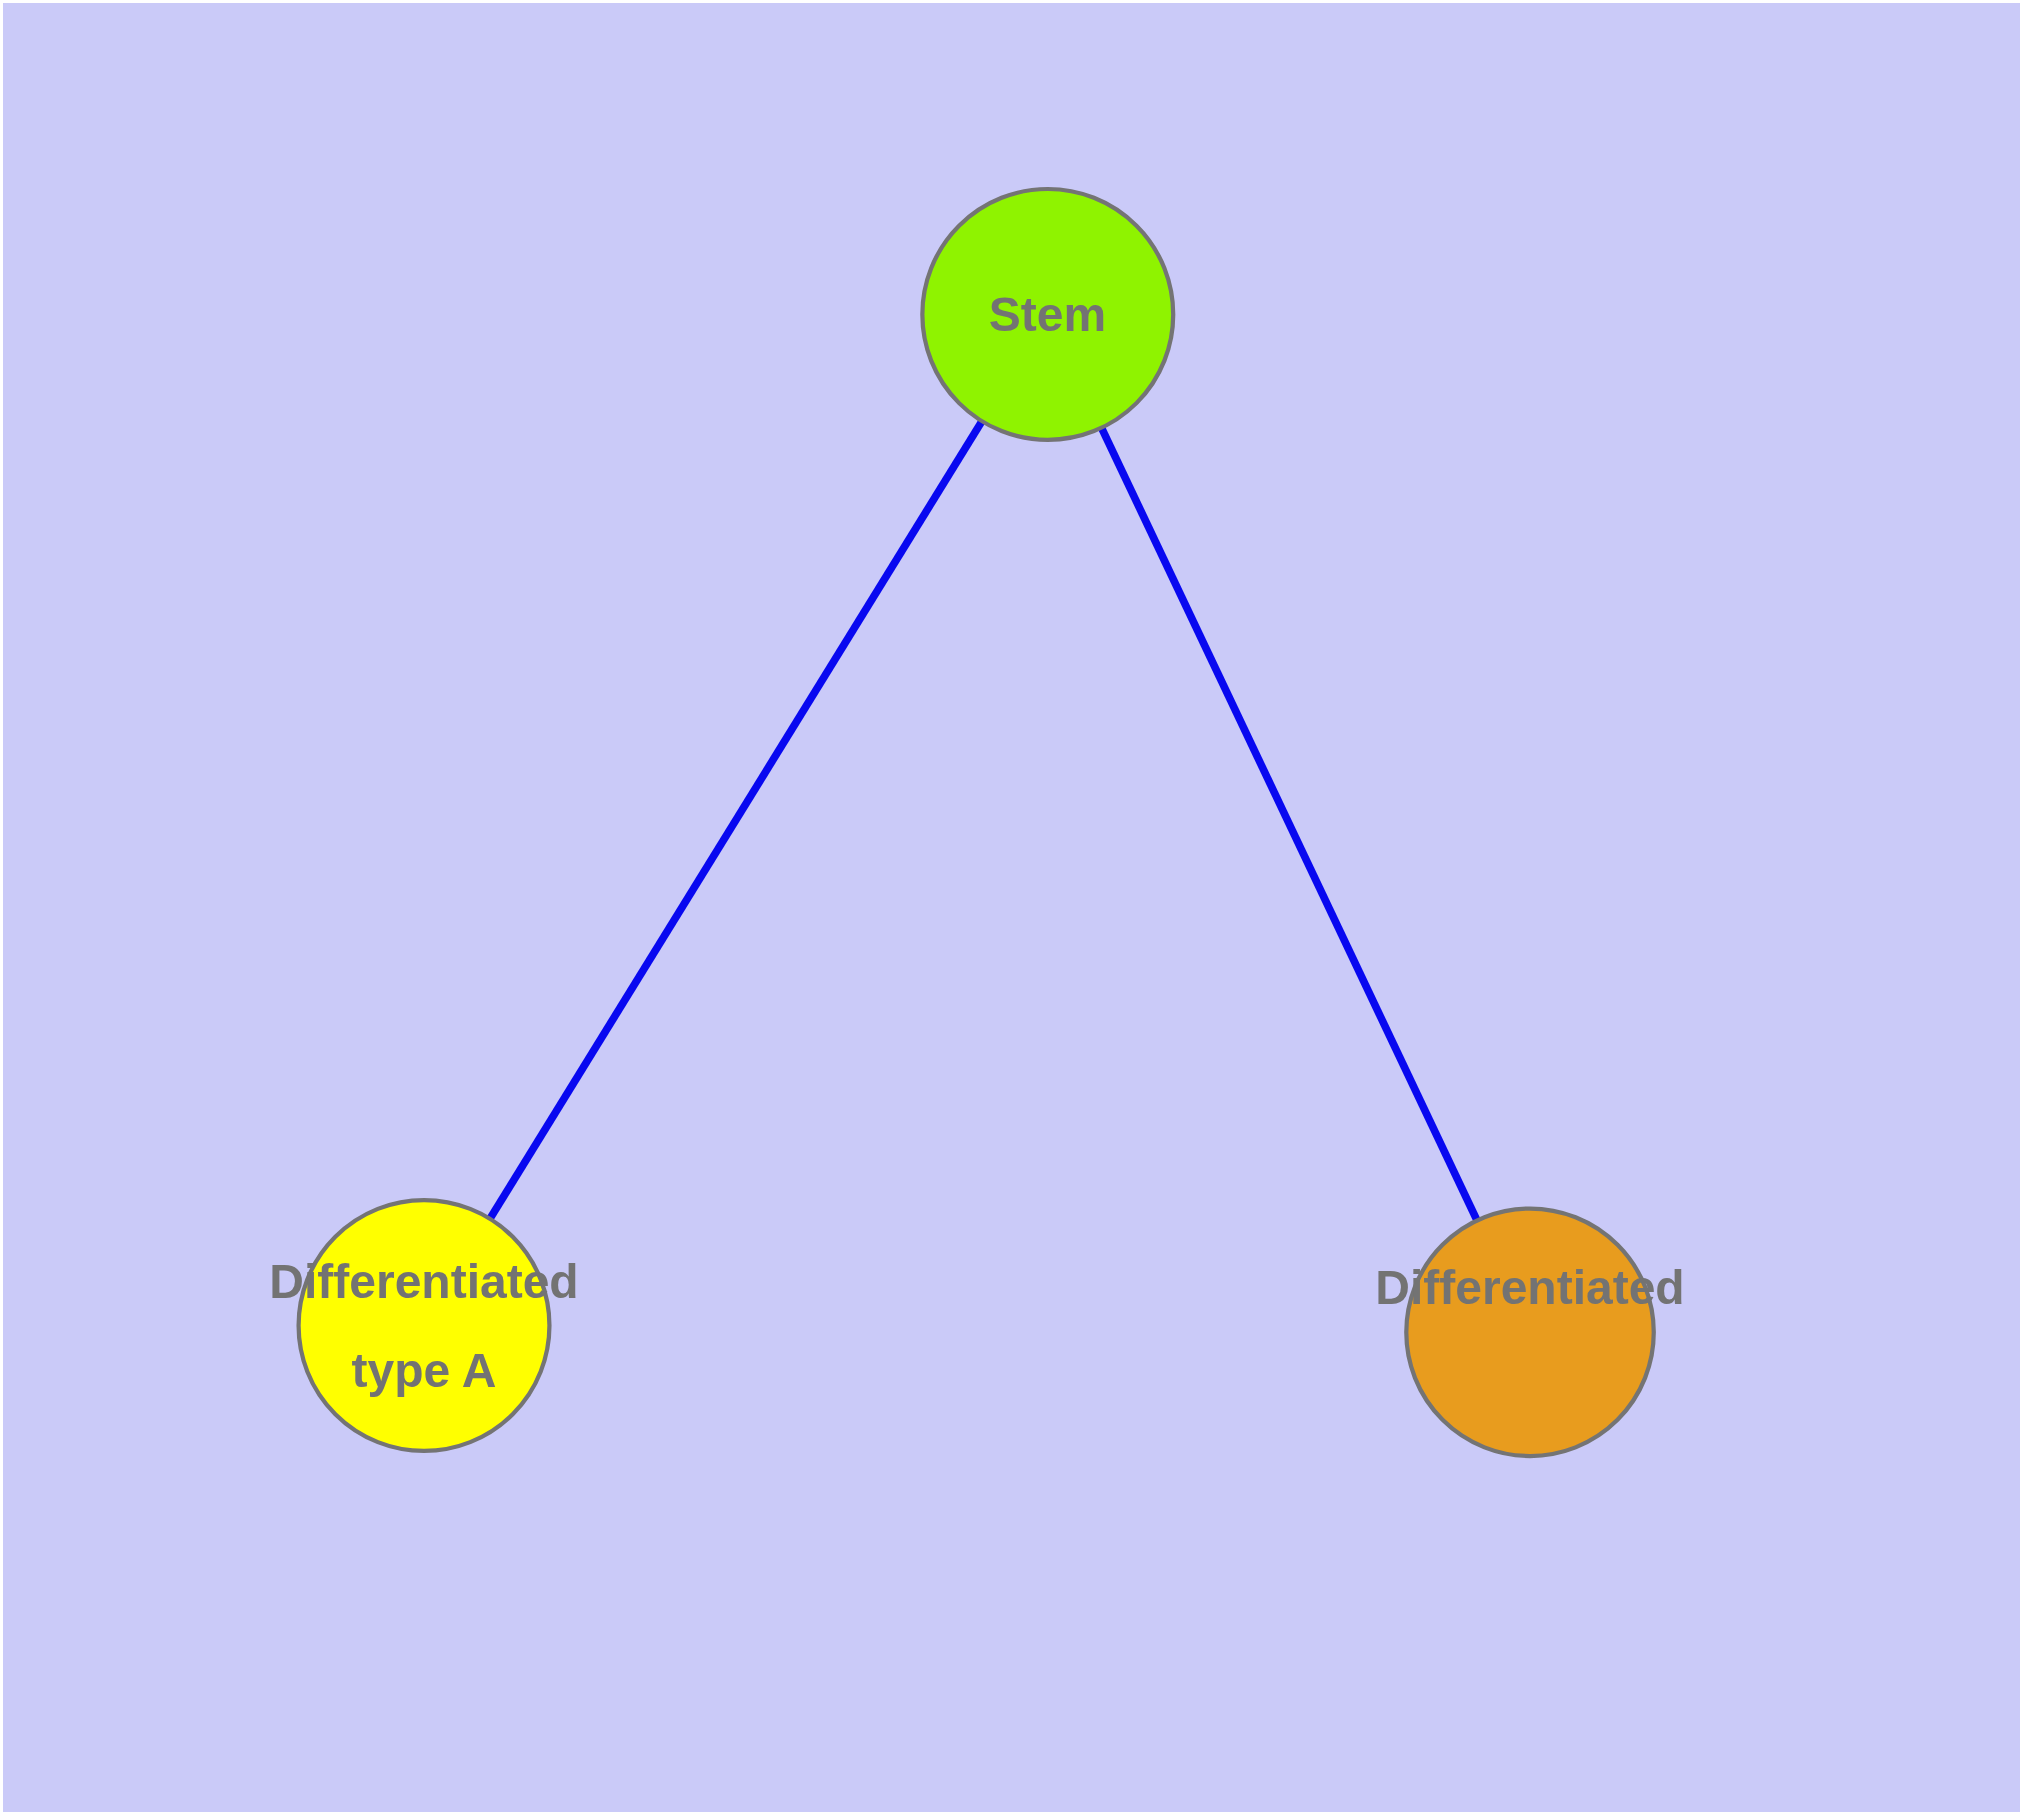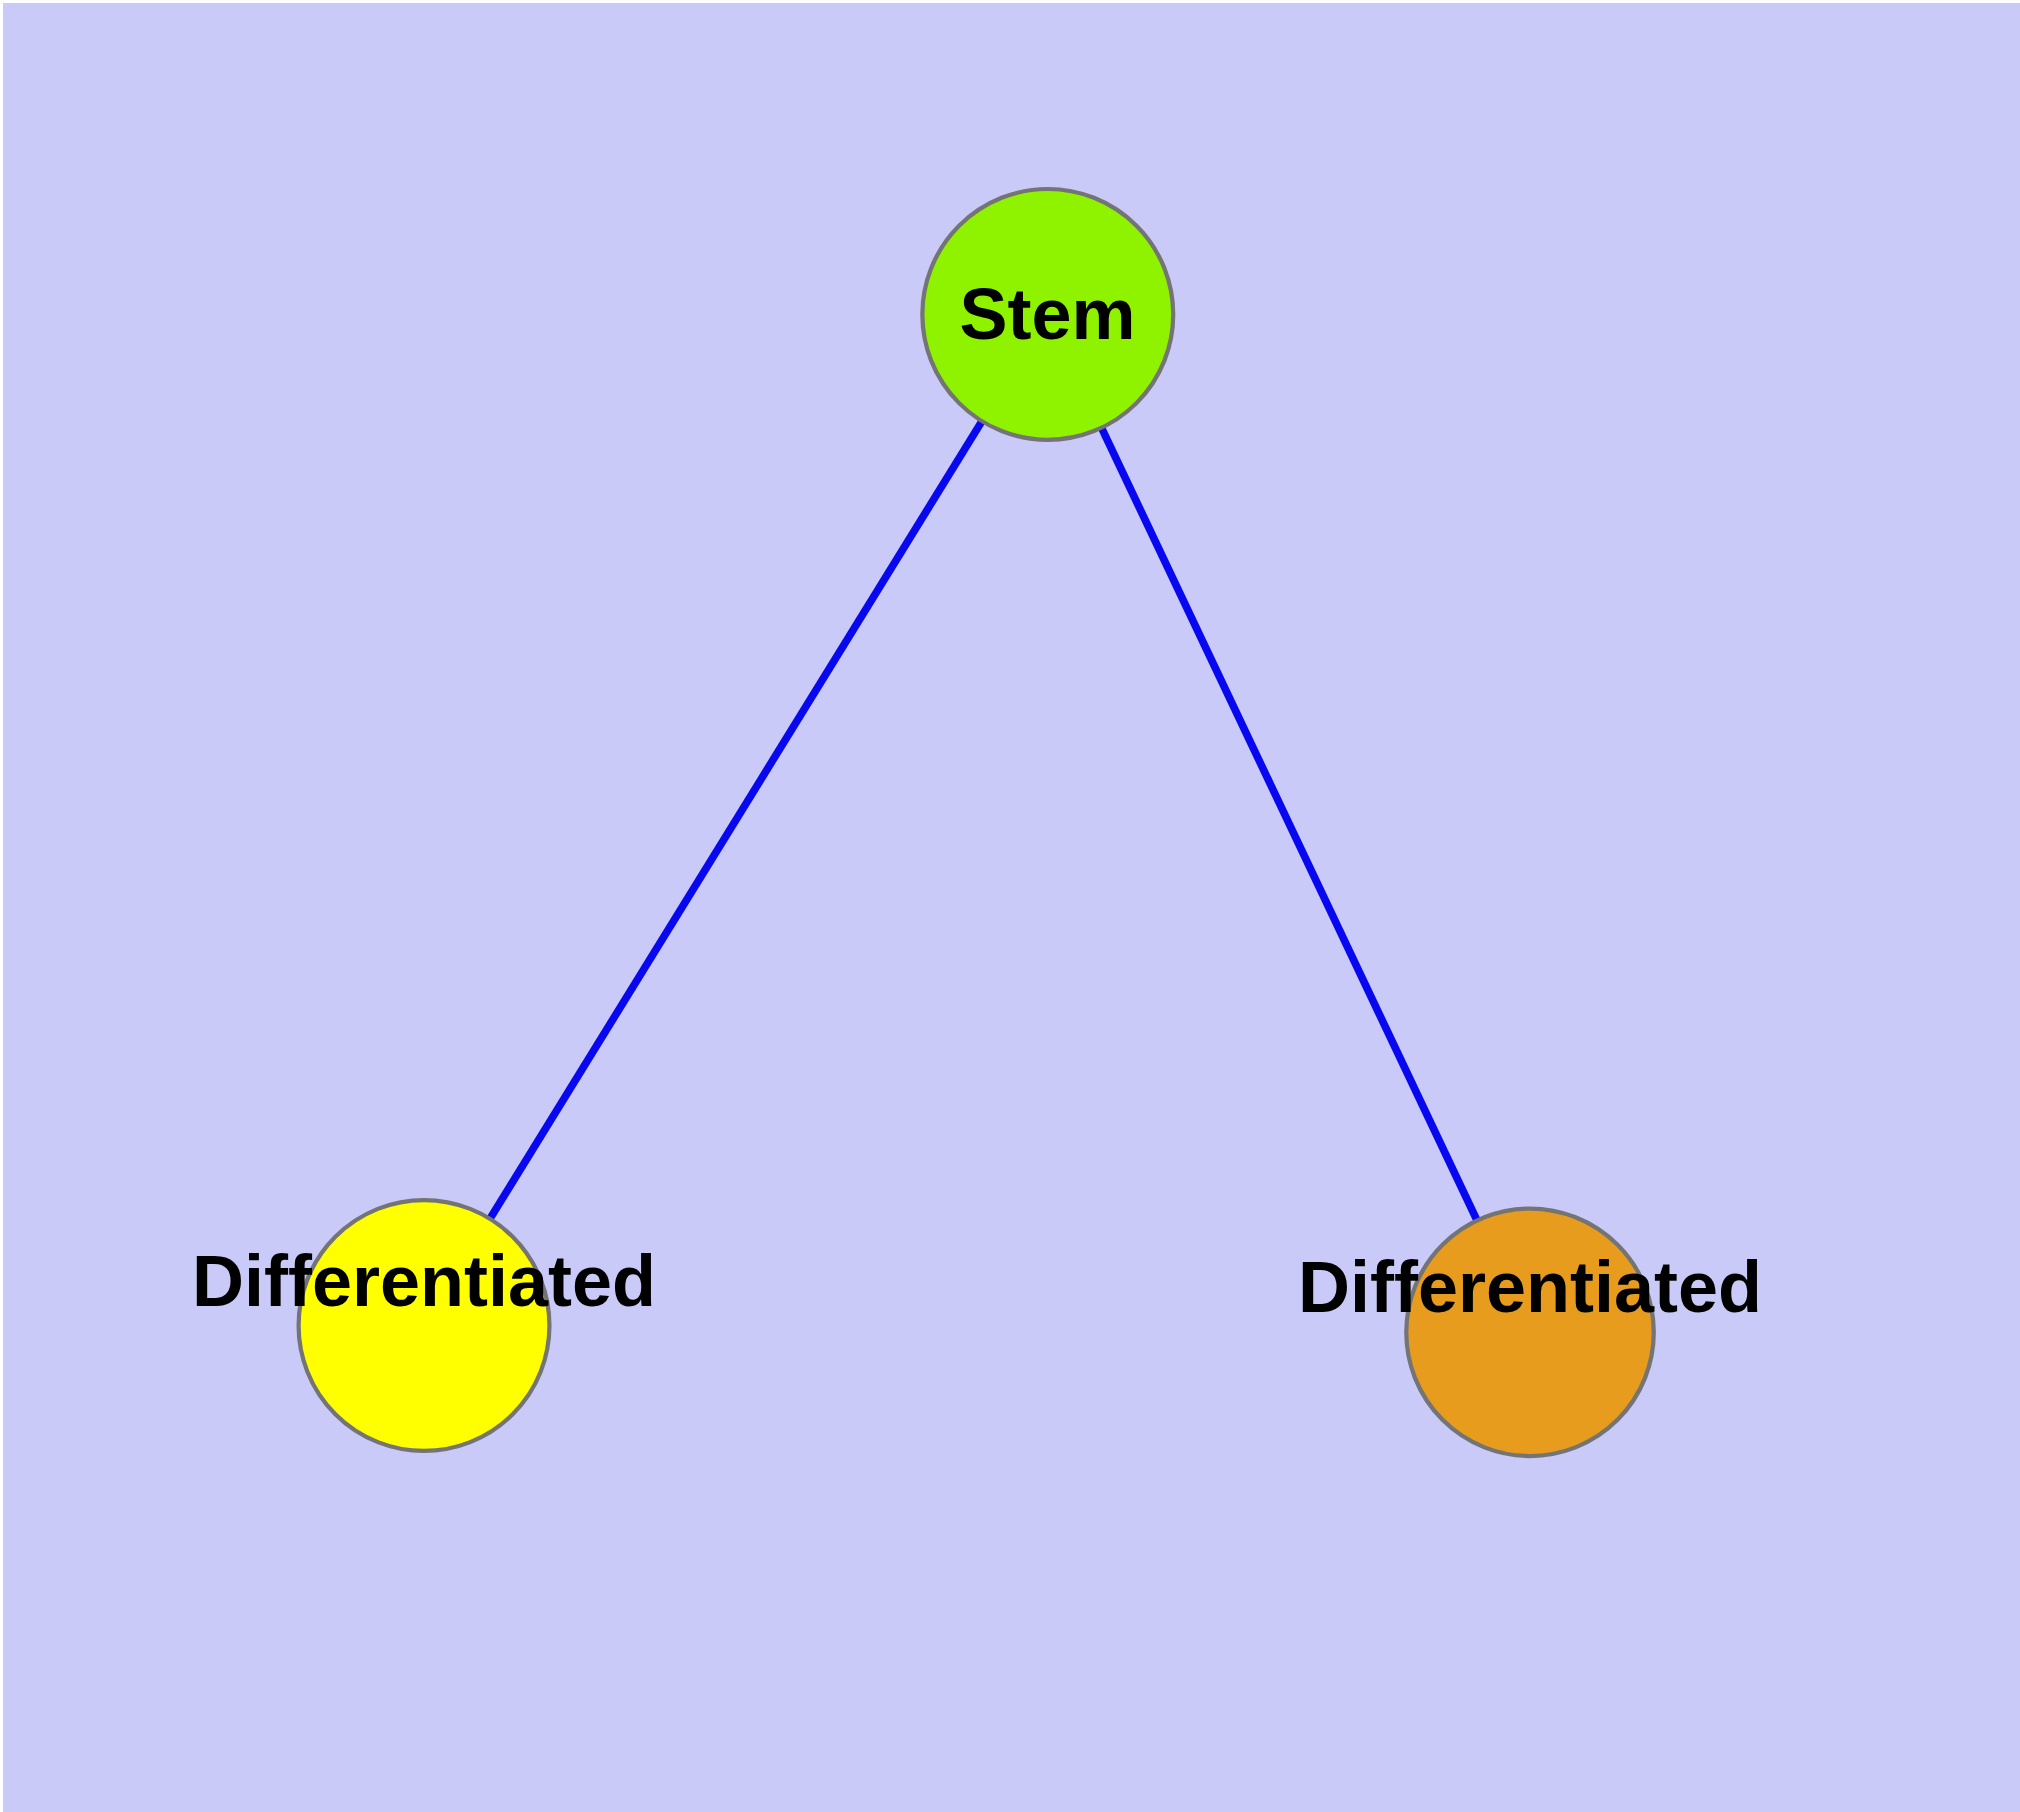--- a/index.html
+++ b/index.html
@@ -31,23 +31,23 @@
   .edge {
     stroke-width: 9;
     fill: none;
   }
   .node-circle {
     stroke: #747474;
     stroke-width: 5;
   }
   .node-label {
     position: absolute;
-    color: #000000;
+    color: #737373;
     font-weight: bold;
-    font-size: 72px;
+    font-size: 48px;
     line-height: 89px;
     text-align: center;
     white-space: nowrap;
   }
   .node-label .label-line {
     display: block;
   }
   #stem-label   { left: 793px;  top: 270px;  width: 509px; height: 89px; }
   #type-a-label { left: 85px;  top: 1237px; width: 678px; height: 178px; }
   #type-b-label { left: 1191px; top: 1243px; width: 678px; height: 178px; }
@@ -64,18 +64,19 @@
 
   <circle class="node-circle" cx="1236" cy="371" r="148" fill="#8ff300"></circle>
   <circle class="node-circle" cx="500" cy="1564" r="148" fill="#ffff00"></circle>
   <circle class="node-circle" cx="1805" cy="1572" r="146" fill="#e89c1e"></circle>
 </svg>
 
 <div class="node-label" id="stem-label">Stem</div>
 
 <div class="node-label" id="type-a-label">
   <span class="label-line">Differentiated</span>
+  <span class="label-line">type A</span>
 </div>
 
 <div class="node-label" id="type-b-label">
   <span class="label-line">Differentiated</span>
 </div>
 
 
 </body></html>

